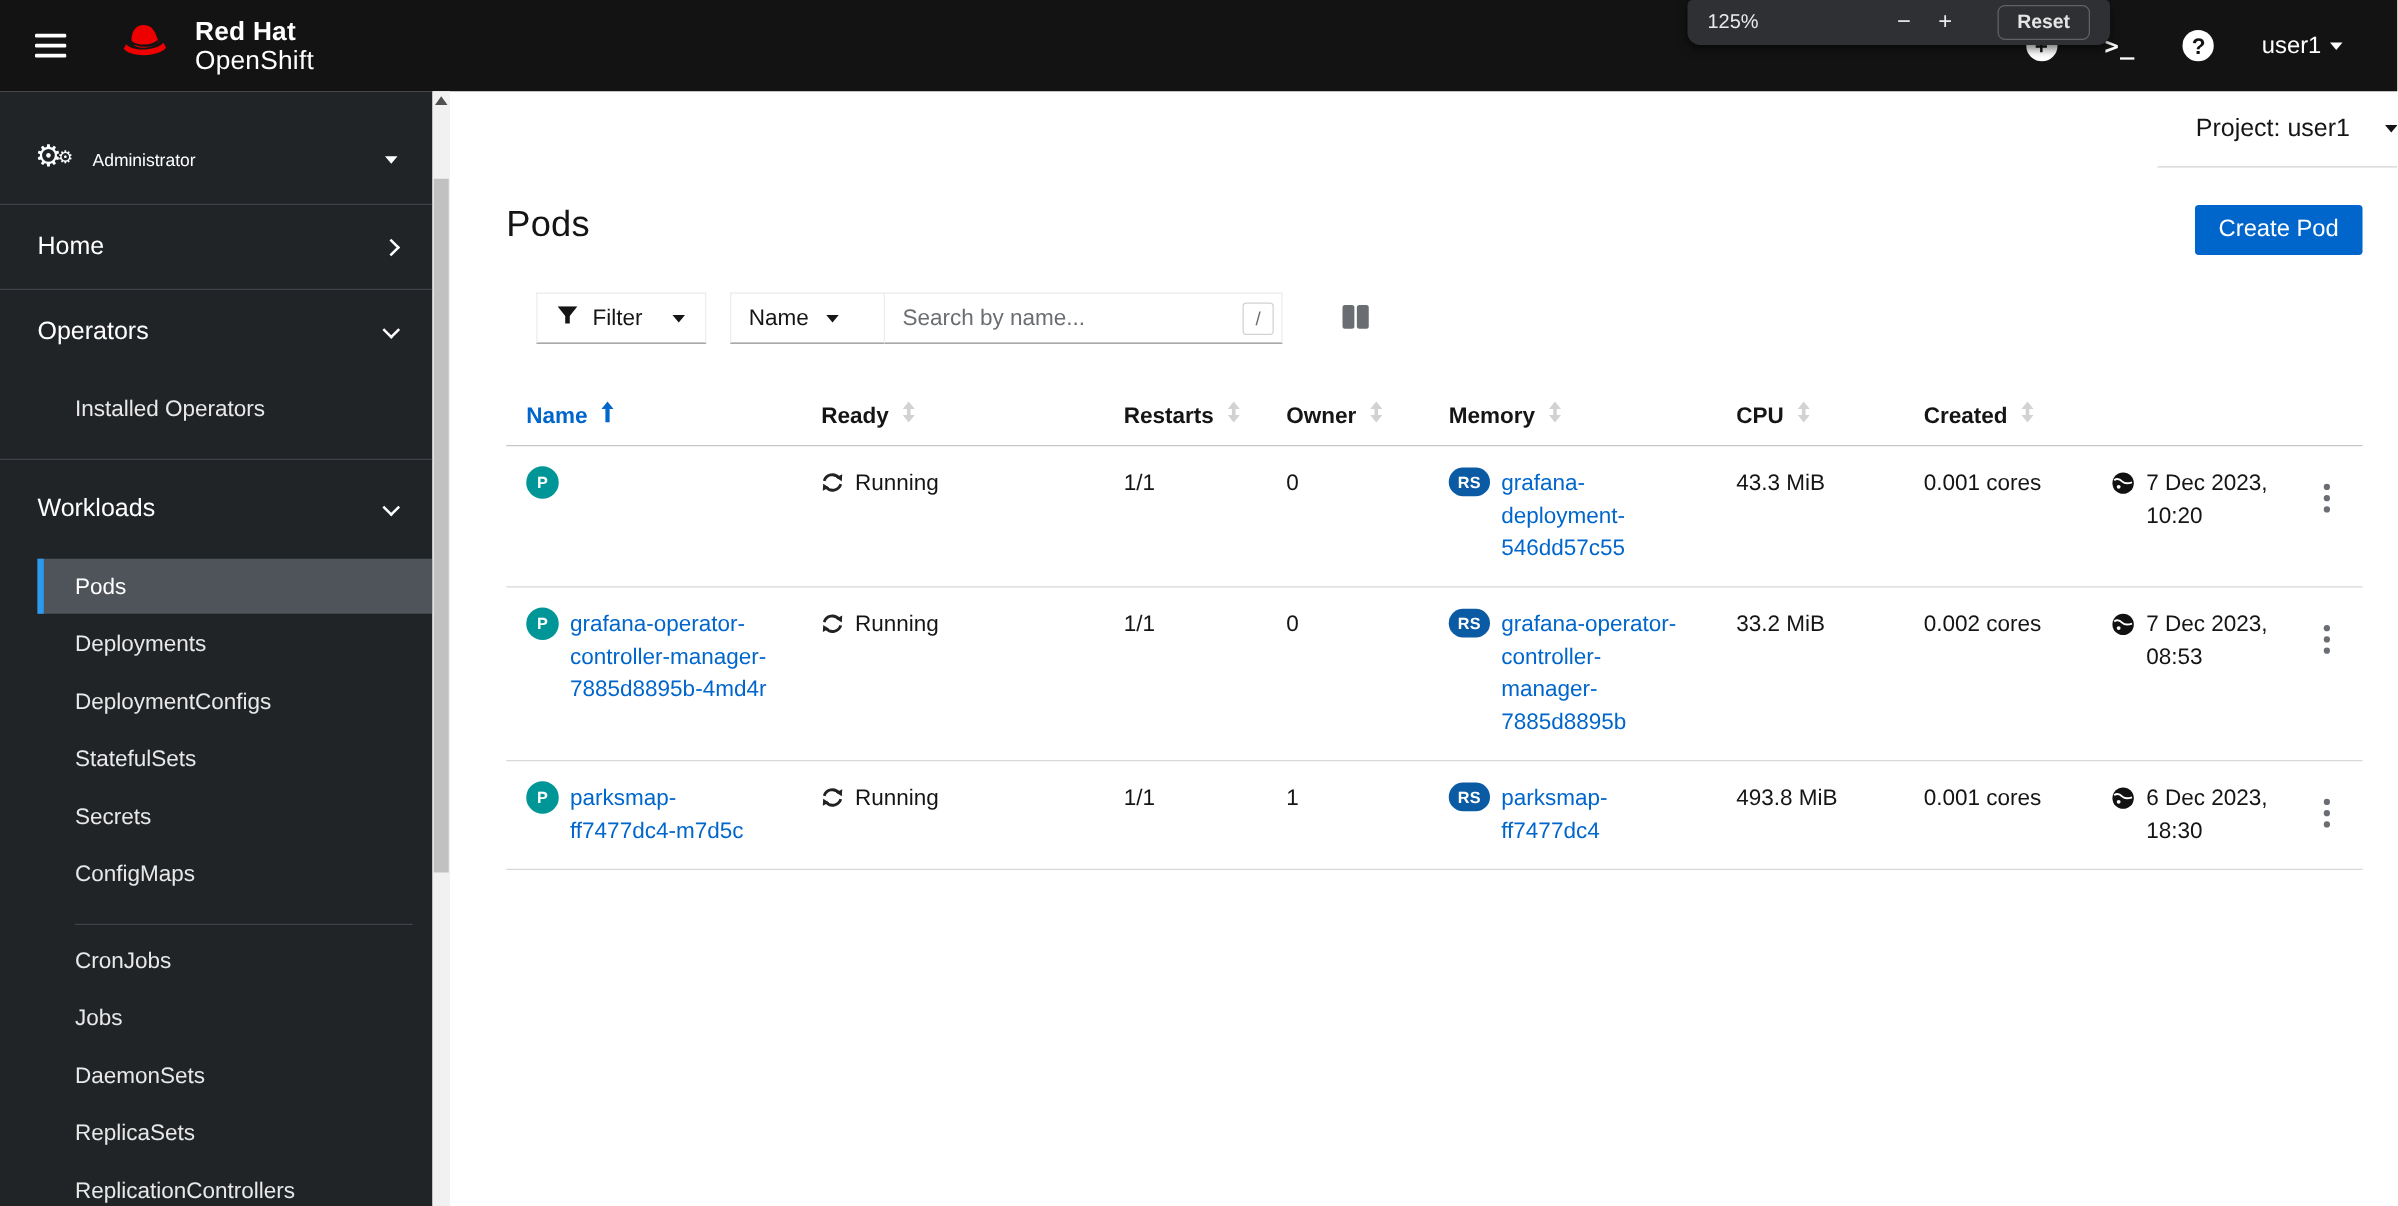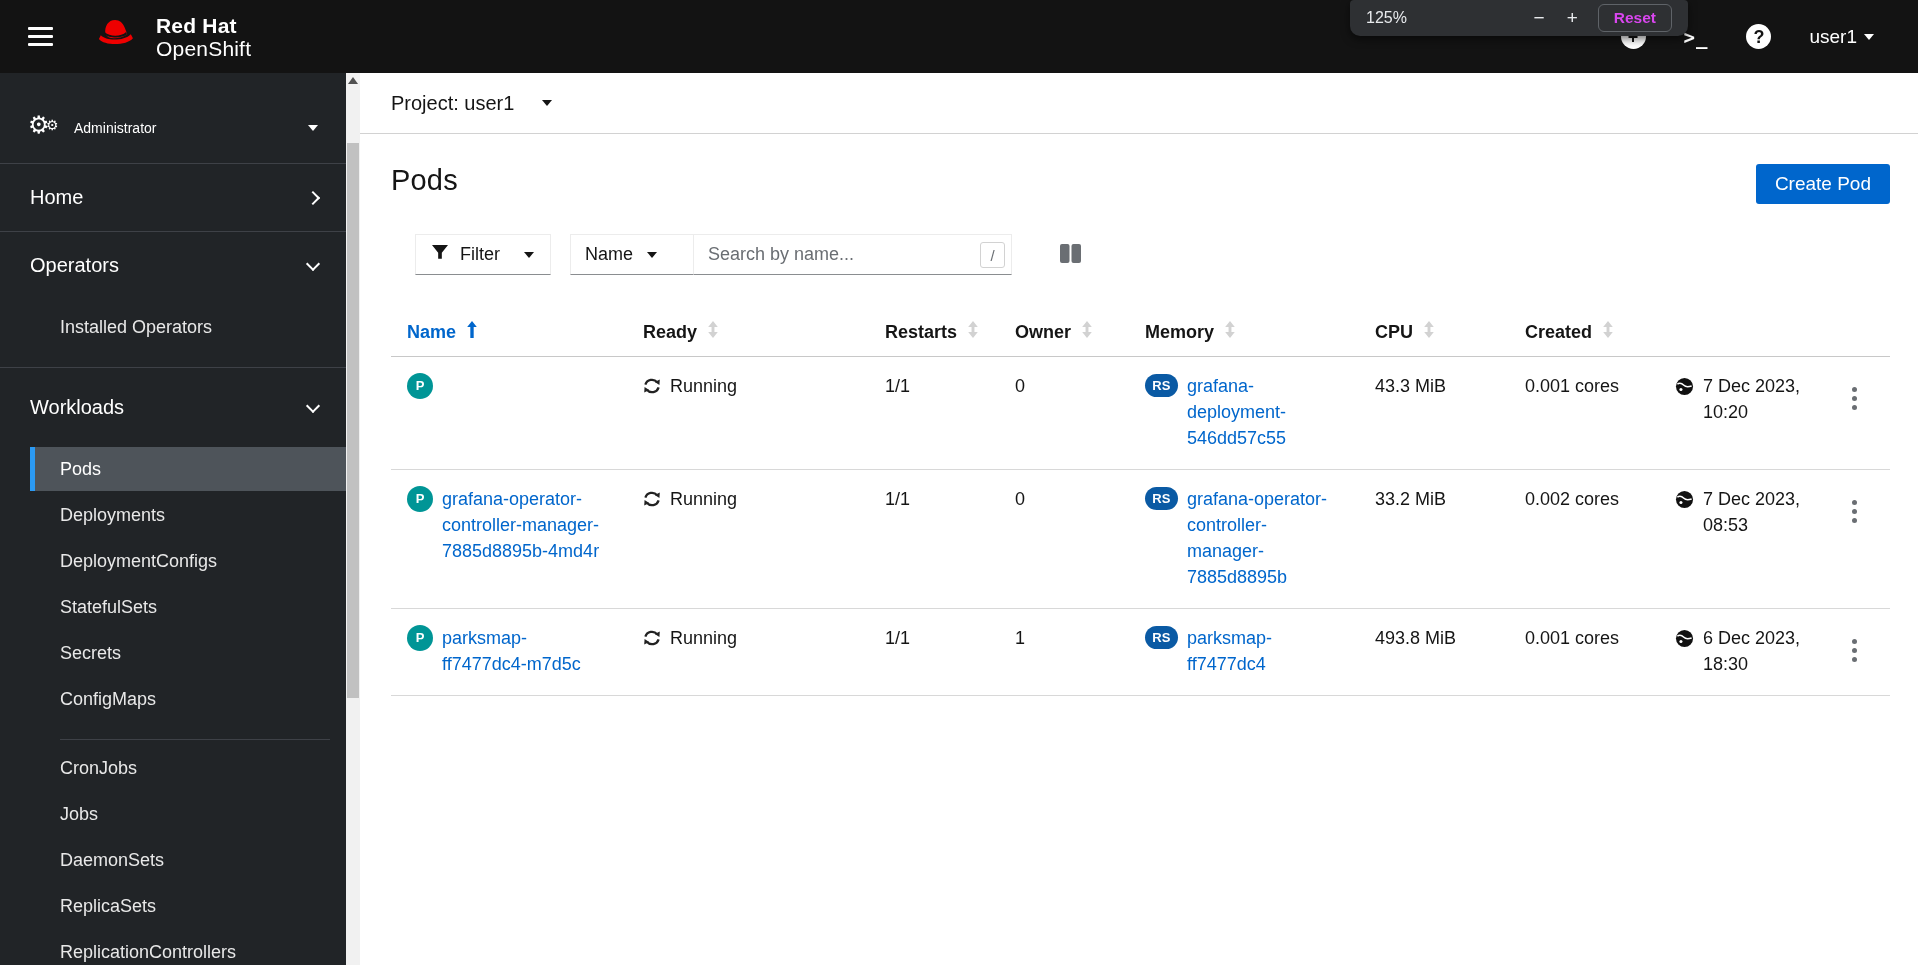--- a/index.html
+++ b/index.html
@@ -25,22 +25,22 @@
     border-top:6px solid currentColor; display:inline-block; }
 
   
   .zoom-popup { position:absolute; top:0; left:1350px; width:338px; height:36px; z-index:40;
     background:#2e3033; border-radius:4px 4px 10px 10px; box-shadow:0 3px 8px rgba(0,0,0,.55);
     display:flex; align-items:center; padding:0 16px; color:#e8eaed; font-size:16px; }
   .zoom-popup .lvl { color:#e8eaed; }
   .zoom-popup .zbtn { background:none; border:none; color:#e8eaed; font-size:19px; cursor:pointer; padding:0 6px; }
   .zoom-popup .zminus { margin-left:auto; }
   .zoom-popup .zplus { margin-left:10px; }
-  .zoom-popup .zreset { margin-left:14px; background:none; border:1px solid #5f6368; border-radius:6px;
-    color:#d946ef; font-size:15.5px; font-weight:700; padding:4px 15px; cursor:pointer; }
+  .zoom-popup .zreset { margin-left:30px; background:none; border:1px solid #5f6368; border-radius:6px;
+    color:#e5e5e5; font-size:15.5px; font-weight:700; padding:4px 15px; cursor:pointer; }
 
   
   .shell { display:flex; height:892px; }
 
   
   .sidebar { width:346px; background:#212427; color:#fff; flex-shrink:0; overflow:hidden; }
   .perspective { display:flex; align-items:center; gap:14px; padding:42px 28px 22px 30px; cursor:pointer; }
   .persp-icon { position:relative; width:30px; height:26px; color:#fff; }
   .persp-icon .g1 { position:absolute; left:-2px; top:-4px; font-size:24px; }
   .persp-icon .g2 { position:absolute; left:16px; top:2px; font-size:14px; }
@@ -61,21 +61,21 @@
   .subnav li.active a { background:#4e545a; border-left:5px solid #2b9af3; padding-left:25px; color:#fff; }
 
   
   .scroll-strip { width:14px; background:#f1f1f1; flex-shrink:0; position:relative; }
   .scroll-strip .arrow-up { position:absolute; top:4px; left:2px; width:0; height:0;
     border-left:5px solid transparent; border-right:5px solid transparent; border-bottom:7px solid #505050; cursor:pointer; }
   .scroll-strip .thumb { position:absolute; top:70px; left:1px; width:12px; height:555px;
     background:#c1c1c1; cursor:pointer; }
 
   
-  .main { flex:1; display:flex; flex-direction:column; background:#fff; min-width:0; }
+  .main { flex:1; display:flex; flex-direction:column; background:#fff; min-width:0;align-items:flex-end; }
   .project-bar { height:61px; display:flex; align-items:center; padding-left:31px;
     border-bottom:1px solid #d2d2d2; flex-shrink:0; }
   .project-toggle { background:none; border:none; cursor:pointer; font-size:20px; color:#151515;
     display:flex; align-items:center; gap:28px; }
   .project-toggle .caret-down { border-top-color:#151515; }
 
   .content { padding:30px 28px 0 31px; }
   .page-head { display:flex; align-items:flex-start; justify-content:space-between; }
   .page-title { font-size:29px; font-weight:500; color:#151515; letter-spacing:.2px; }
   .btn-primary { background:#0066cc; color:#fff; border:none; border-radius:3px; font-size:19px;

